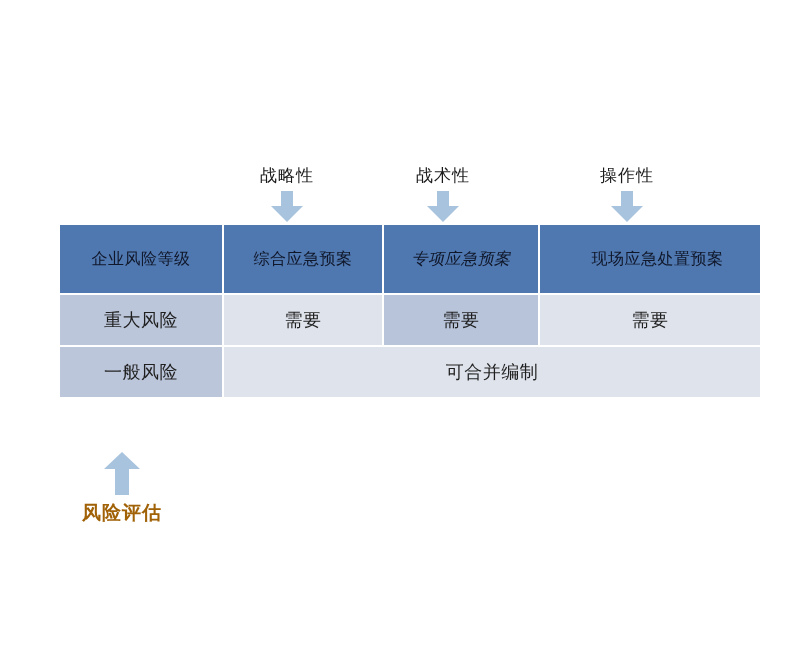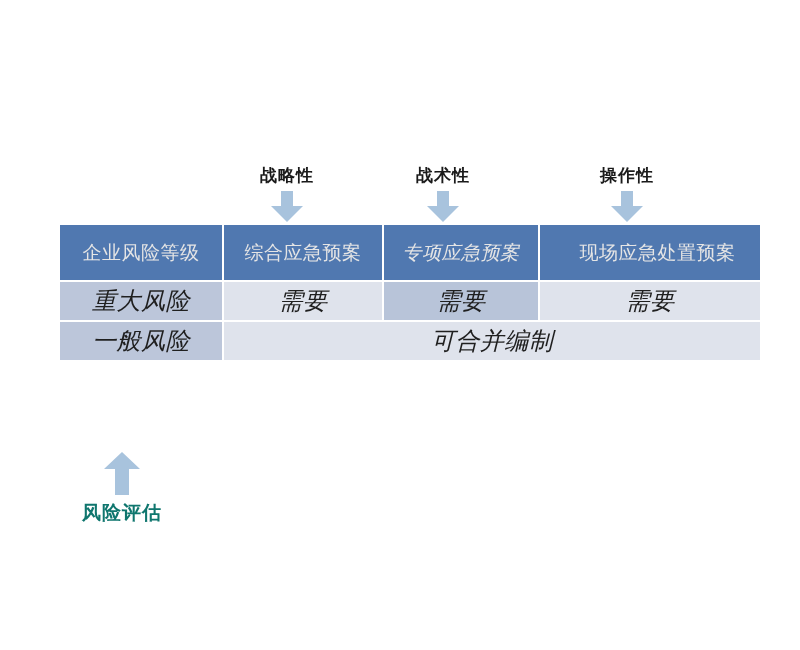--- a/index.html
+++ b/index.html
@@ -19,21 +19,21 @@
     width: 800px;
     height: 650px;
     background: #ffffff;
   }
 
   
   .top-label {
     position: absolute;
     font-family: "DejaVu Serif", "Liberation Serif", serif;
     font-size: 17px;
-    font-weight: 700;
+    font-weight: 400;
     color: #1a1a1a;
     letter-spacing: 1px;
     white-space: nowrap;
     transform: translateX(-50%);
     text-align: center;
   }
 
   
   .arrow-down, .arrow-up {
     position: absolute;
@@ -54,52 +54,51 @@
     table-layout: fixed;
   }
   .matrix td, .matrix th {
     padding: 0;
     margin: 0;
     text-align: center;
     vertical-align: middle;
     font-weight: normal;
   }
   .matrix th {
-    height: 55px;
+    height: 68px;
     background: #5078b0;
-    color: #e5e5e5;
+    color: #0f172a;
     font-family: "DejaVu Sans", "Liberation Sans", sans-serif;
-    font-size: 19px;
+    font-size: 16px;
     letter-spacing: 0.5px;
   }
   .matrix td {
-    height: 38px;
+    height: 50px;
     font-family: "DejaVu Sans", "Liberation Sans", sans-serif;
-    font-size: 24px;
+    font-size: 18px;
     color: #1f1f1f;
     letter-spacing: 0.5px;
-    font-style: italic;
   }
   td.cell-rowhead {
     background: #bcc6da;
   }
   td.cell-light {
     background: #dfe3ec;
   }
   td.cell-dark {
     background: #b8c4d9;
   }
 
   
   .red-label {
     position: absolute;
     font-family: "DejaVu Serif", "Liberation Serif", serif;
     font-size: 19px;
     font-weight: 700;
-    color: #0f766e;
+    color: #a16207;
     letter-spacing: 1px;
     white-space: nowrap;
     transform: translateX(-50%);
     text-align: left;
   }
 </style>
 </head>
 <body>
 
 <div id="canvas">

